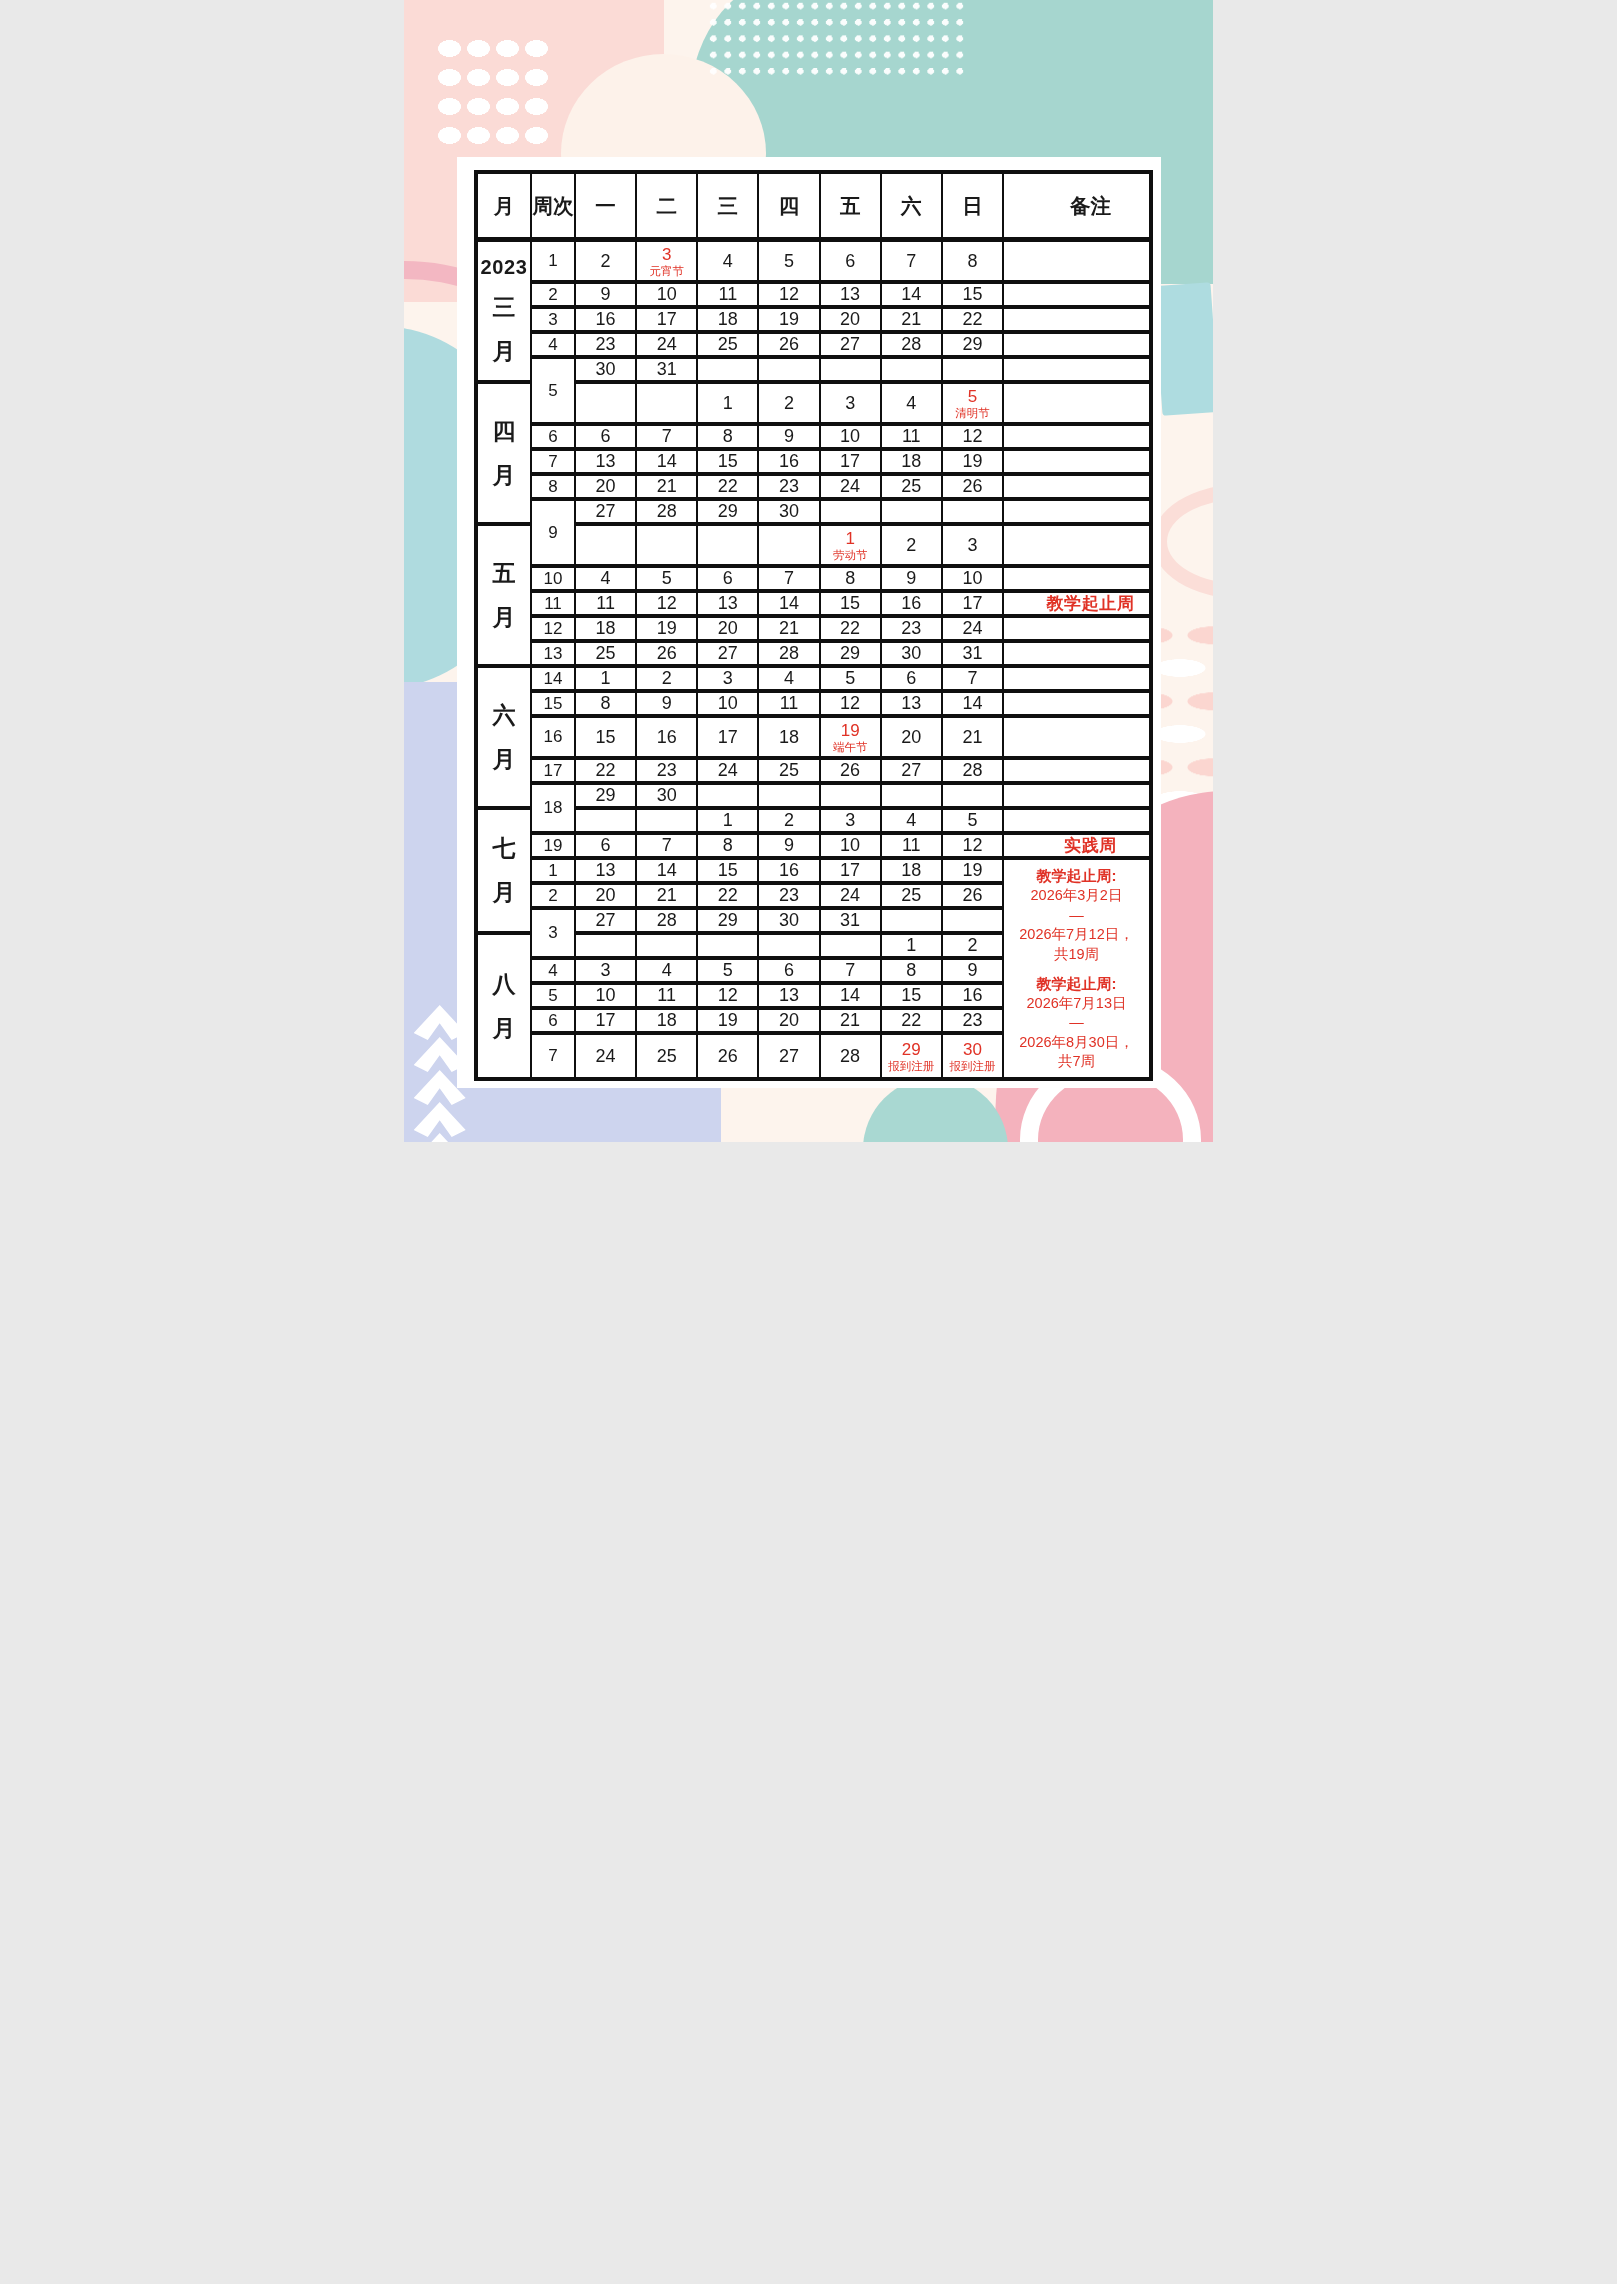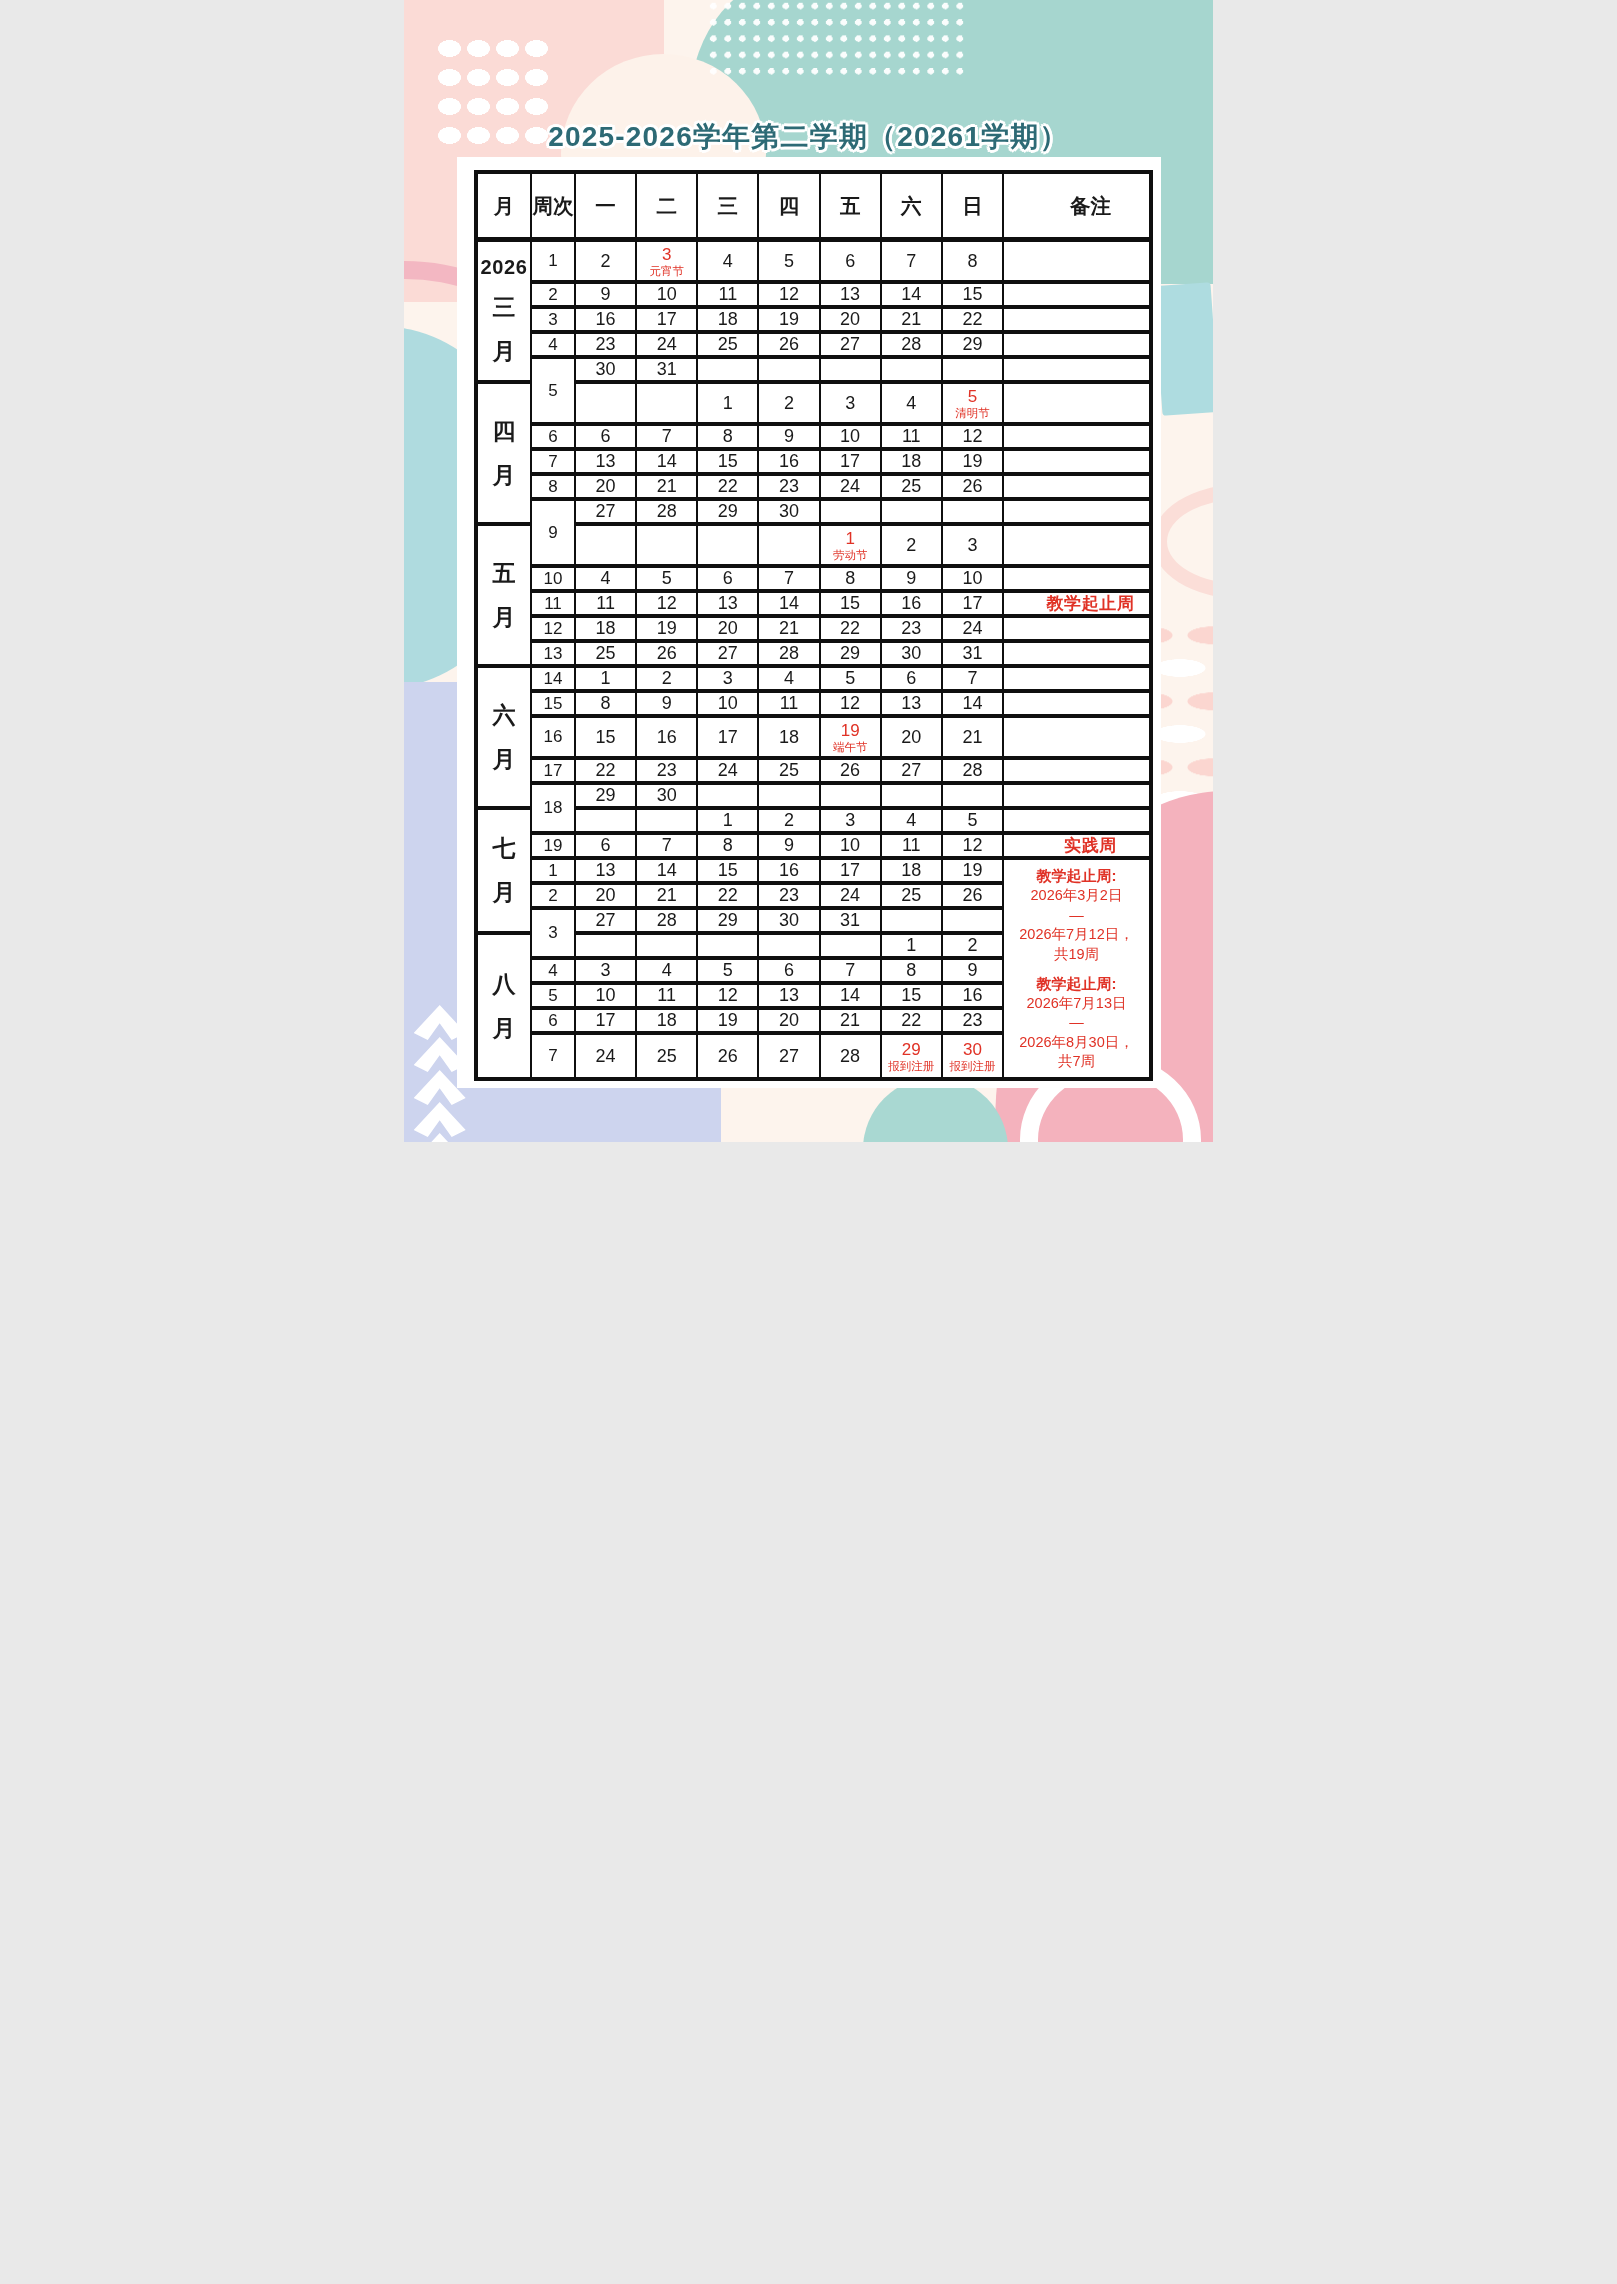--- a/index.html
+++ b/index.html
@@ -96,36 +96,35 @@
   <div class="chevron" style="top:1070px"></div>
   <div class="chevron" style="top:1102px"></div>
   <div class="chevron" style="top:1133px"></div>
   <div class="bg bg-tealband-right"></div>
   <div class="bg bg-pinkring-right"></div>
   <div class="bg bg-elldots-right"></div>
   <div class="bg bg-pink-bottomright"></div>
   <div class="bg bg-whitering-bottom"></div>
   <div class="bg bg-teal-bottom"></div>
 
-  <div class="headline subtitle">2025-2026学年第二学期（20261学期）</div>
 
   <div id="card">
     <div id="grid" style="grid-template-rows: 68px 42px 25px 25px 25px 25px 42px 25px 25px 25px 25px 42px 25px 25px 25px 25px 25px 25px 42px 25px 25px 25px 25px 25px 25px 25px 25px 25px 25px 25px 42px;">
         <div class="cell th" style="grid-area: 1 / 1 / span 1 / span 1;">月</div>
         <div class="cell th" style="grid-area: 1 / 2 / span 1 / span 1;">周次</div>
         <div class="cell th" style="grid-area: 1 / 3 / span 1 / span 1;">一</div>
         <div class="cell th" style="grid-area: 1 / 4 / span 1 / span 1;">二</div>
         <div class="cell th" style="grid-area: 1 / 5 / span 1 / span 1;">三</div>
         <div class="cell th" style="grid-area: 1 / 6 / span 1 / span 1;">四</div>
         <div class="cell th" style="grid-area: 1 / 7 / span 1 / span 1;">五</div>
         <div class="cell th" style="grid-area: 1 / 8 / span 1 / span 1;">六</div>
         <div class="cell th" style="grid-area: 1 / 9 / span 1 / span 1;">日</div>
         <div class="cell th col-last" style="grid-area: 1 / 10 / span 1 / span 1;">备注</div>
         <div class="cell month" style="grid-area: 2 / 1 / span 5 / span 1;">
-          <div class="year">2026</div>
+          <div class="year">2023</div>
           <div>三</div>
           <div>月</div>
         </div>
         <div class="cell month" style="grid-area: 7 / 1 / span 5 / span 1;">
           <div>四</div>
           <div>月</div>
         </div>
         <div class="cell month" style="grid-area: 12 / 1 / span 5 / span 1;">
           <div>五</div>
           <div>月</div>

